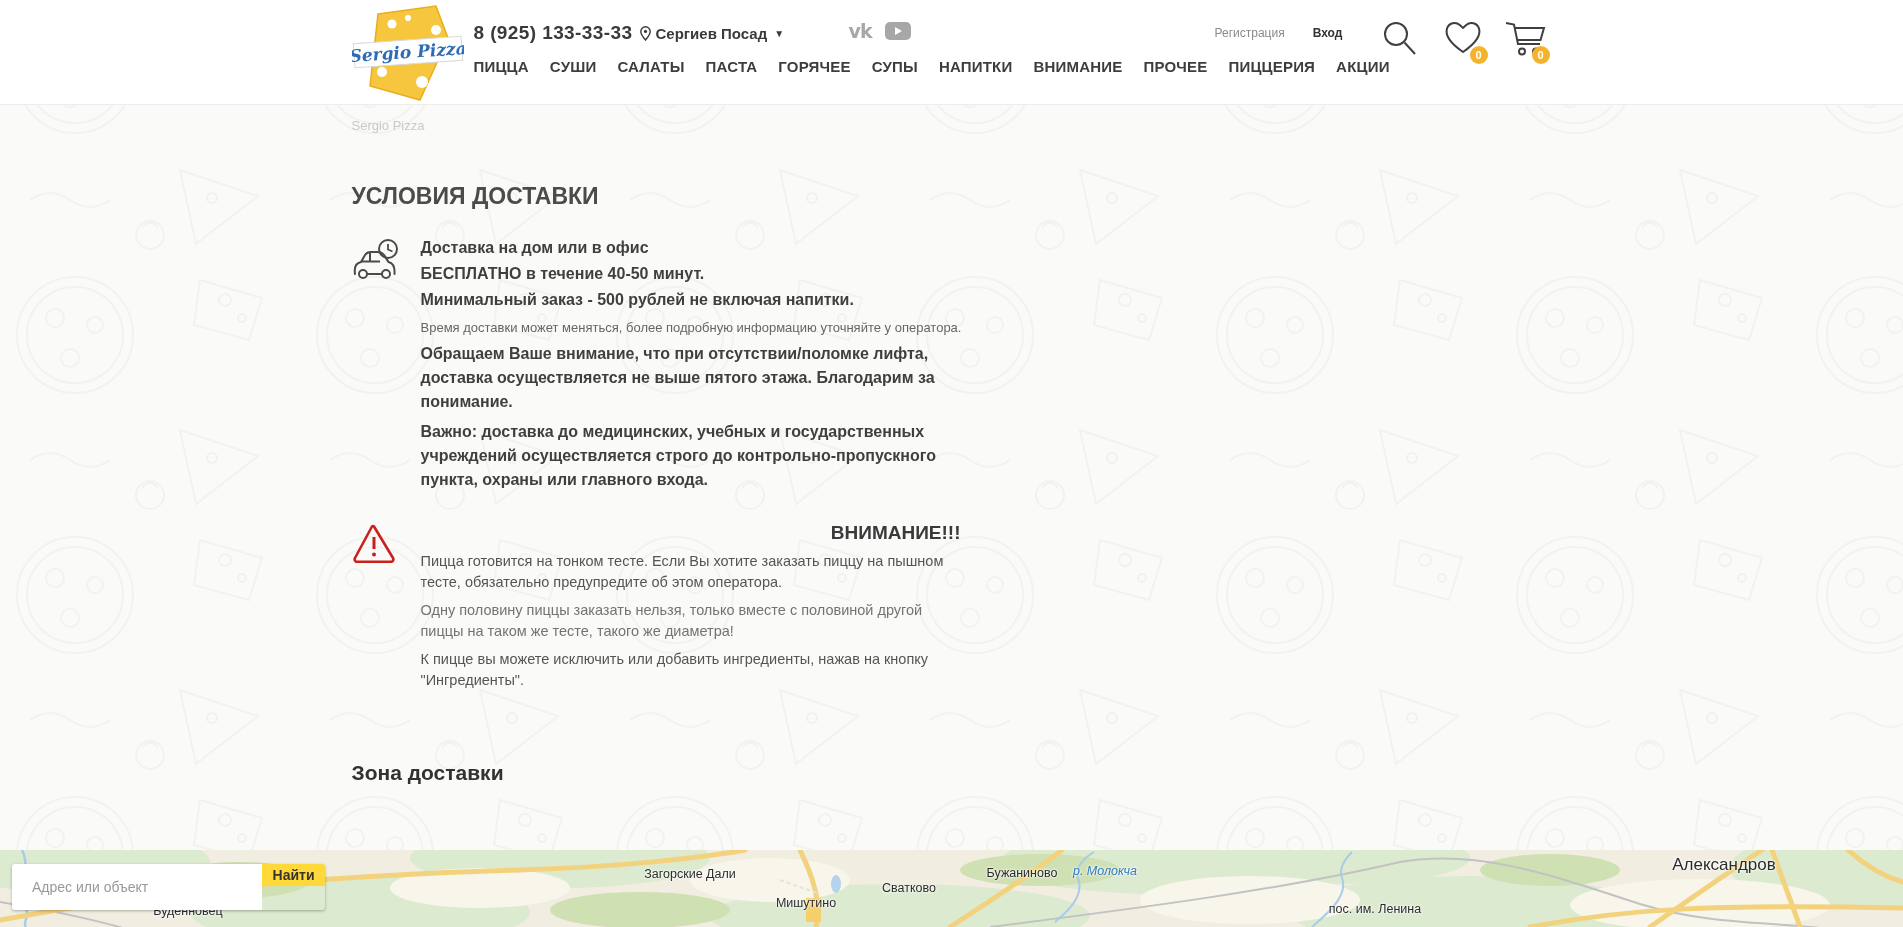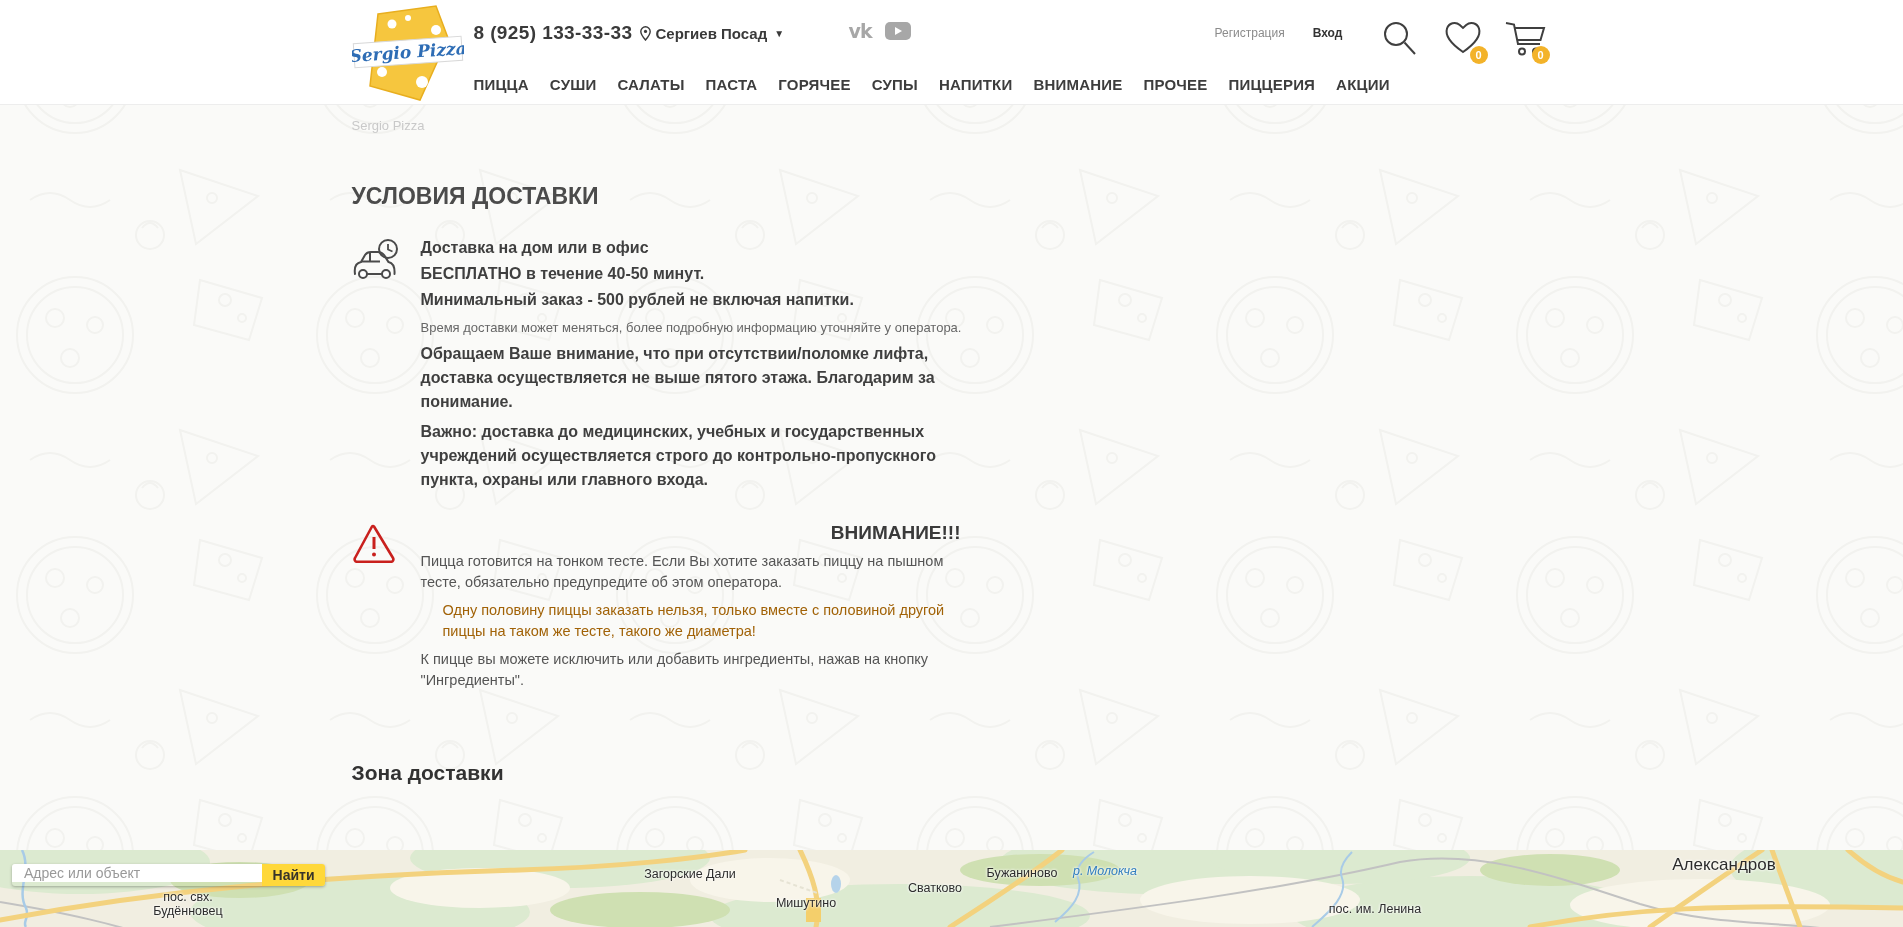--- a/index.html
+++ b/index.html
@@ -30,48 +30,48 @@
   .auth .reg { color:#8b8b8b; text-decoration:none; }
   .auth .login { color:#333; font-weight:bold; text-decoration:none; }
   .hicons { position:absolute; left:1028px; top:18px; display:flex; gap:20px; }
   .hicon { position:relative; width:42px; height:44px; cursor:pointer; }
   .badge {
     position:absolute; right:-4px; bottom:-2px; width:18px; height:18px; border-radius:50%;
     background:#f3b32a; color:#fff; font-size:11px; font-weight:bold;
     display:flex; align-items:center; justify-content:center;
   }
   .main-nav { position:absolute; left:122px; top:58px; display:flex; gap:21px; }
-  .main-nav a { font-size:15px; font-weight:bold; color:#3d3d3d; text-decoration:none; letter-spacing:.2px;margin-top:18px; }
+  .main-nav a { font-size:15px; font-weight:bold; color:#3d3d3d; text-decoration:none; letter-spacing:.2px; }
 
   
   .content { position:relative; z-index:1; width:1200px; margin:0 auto; }
   .breadcrumb { padding-top:13px; font-size:13px; color:#c9c9c9; }
   .page-title { margin-top:36px; font-size:29px; line-height:34px; color:#4b4b4b; letter-spacing:.4px; font-weight:bold; }
   .section-title { margin-top:50px; font-size:23px; color:#4b4b4b; font-weight:bold; }
   .info-row { display:flex; margin-top:25px; }
   .icon-col { width:69px; flex:none; padding-top:3px; }
   .text-col { width:545px; }
   .b-line { font-weight:bold; font-size:16px; line-height:26px; color:#3f3f3f; }
   .note { font-size:13px; color:#666; line-height:17px; margin-top:6px; }
   .b-para { font-weight:bold; font-size:16px; line-height:24px; color:#3f3f3f; margin-top:6px; }
   .att-heading { font-size:19px; font-weight:bold; color:#3a3a3a; padding-top:2px;text-align:right; }
   .att-col { width:540px; }
   .att-p { font-size:14.5px; line-height:21px; color:#555; margin-top:7px; }
-  .att-red { color:#a16207;margin-left:22px; }
+  .att-red { color:#737373; }
   .zone-title { margin-top:70px; font-size:21px; color:#323232; font-weight:bold; }
 
   
   .map { position:absolute; left:0; bottom:0; width:1903px; height:77px; z-index:2; background:#f2efe2; cursor:grab; }
   .map svg.mapart { position:absolute; inset:0; }
   .map-label { position:absolute; transform:translateX(-50%); font-size:12.5px; color:#2c2c2c;
     text-shadow:0 0 3px #fff,0 0 3px #fff; white-space:pre-line; text-align:center; line-height:14px; pointer-events:none; }
   .map-label.big { font-size:17px; }
   .map-label.water { color:#2f7cbe; font-style:italic; }
   .map-search { position:absolute; left:12px; top:14px; display:flex; box-shadow:0 1px 3px rgba(0,0,0,.3); border-radius:3px; overflow:hidden; }
-  .map-search input { width:250px; height:18px; border:none; outline:none; padding:0 12px; font-size:14px; font-family:inherit; color:#333; }
+  .map-search input { width:250px; height:46px; border:none; outline:none; padding:0 20px; font-size:14px; font-family:inherit; color:#333; }
   .map-search input::placeholder { color:#999; }
   .map-search button { width:63px; height:22px; border:none; background:#ffd83a; font-size:14px; font-weight:bold; color:#38342a; cursor:pointer; font-family:inherit; }
 </style>
 </head>
 <body>
 
 <svg class="bg-pattern" width="1903" height="927">
   <defs>
     <pattern id="doodles" width="300" height="260" patternUnits="userSpaceOnUse">
       <g fill="none" stroke="#ebebe7" stroke-width="2">
@@ -265,21 +265,21 @@
       <path d="M1848,0 C1868,18 1888,28 1903,32"></path>
     </g>
     <rect x="806" y="48" width="15" height="24" fill="#f4cf6b"></rect>
     <path d="M780,30 l40,14" stroke="#e6e3d4" stroke-width="2" stroke-dasharray="4 3" fill="none"></path>
   </svg>
 
   <div class="map-label" style="left:188px; top:40px;">пос. свх.
 Будённовец</div>
   <div class="map-label" style="left:690px; top:17px;">Загорские Дали</div>
   <div class="map-label" style="left:806px; top:46px;">Мишутино</div>
-  <div class="map-label" style="left:935px; top:31px;">Сватково</div>
+  <div class="map-label" style="left:909px; top:31px;">Сватково</div>
   <div class="map-label" style="left:1022px; top:16px;">Бужаниново</div>
   <div class="map-label water" style="left:1105px; top:14px;">р. Молокча</div>
   <div class="map-label" style="left:1375px; top:52px;">пос. им. Ленина</div>
   <div class="map-label big" style="left:1724px; top:8px;">Александров</div>
 
   <div class="map-search">
     <input type="text" placeholder="Адрес или объект" style="">
     <button>Найти</button>
   </div>
 </section>

